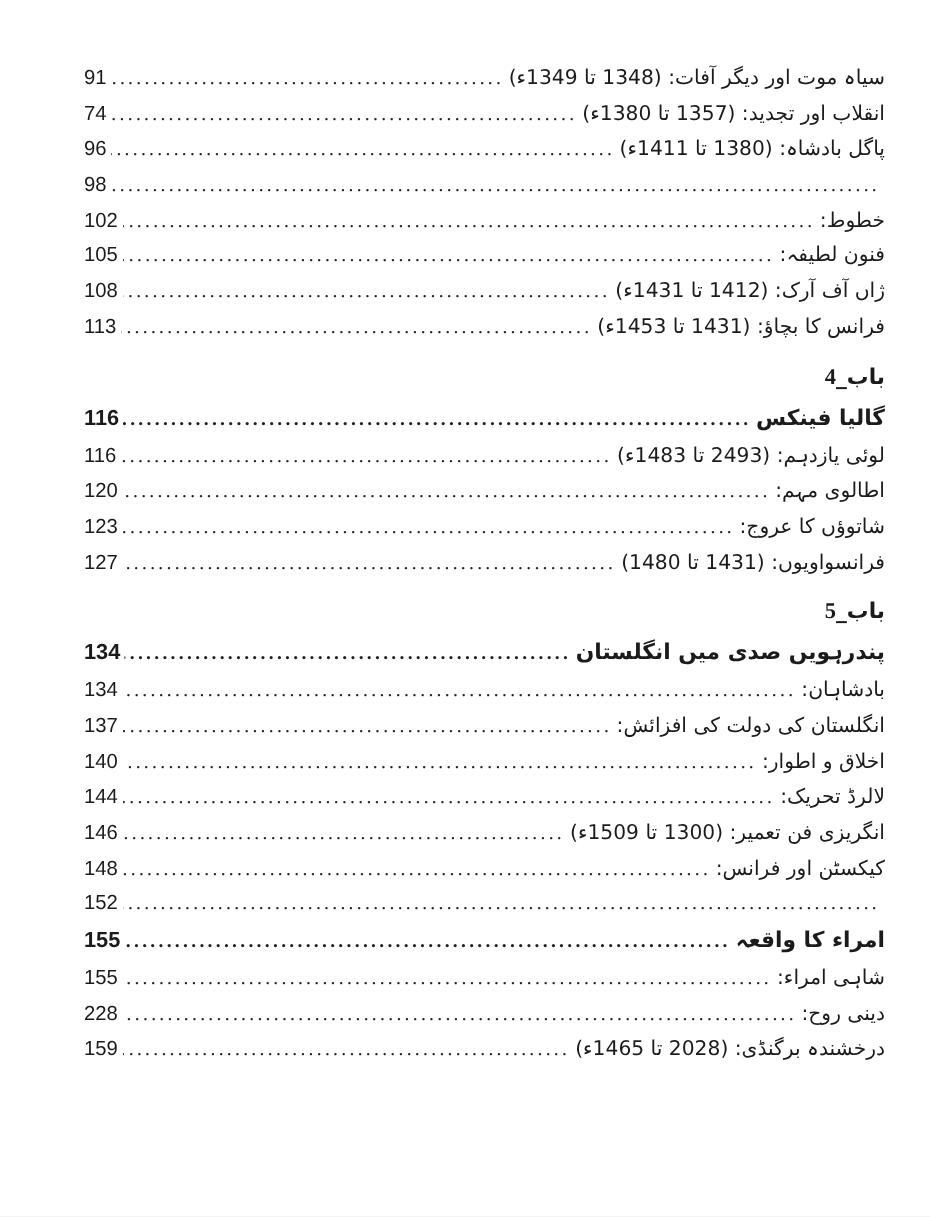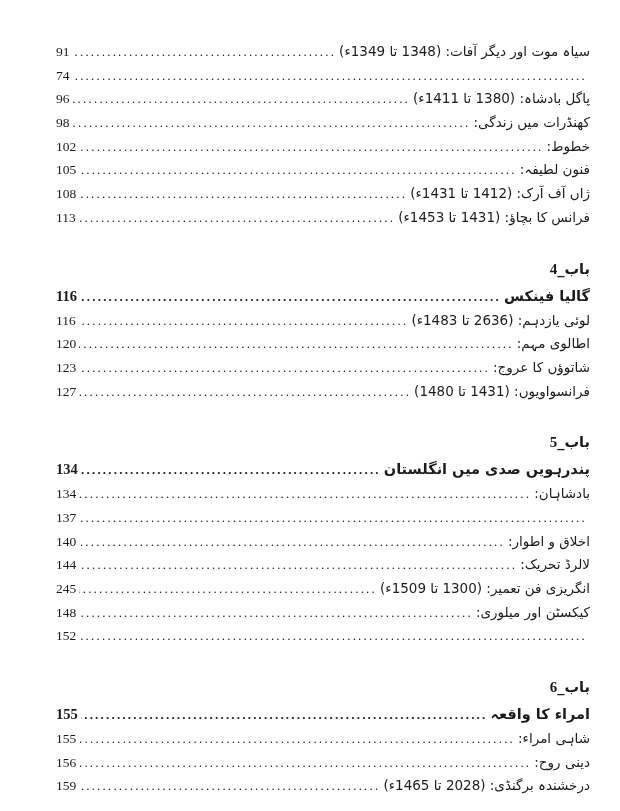--- a/index.html
+++ b/index.html
@@ -10,52 +10,52 @@
   }
   .row{display:flex;align-items:baseline;height:23.7px;line-height:23.7px;}
   .lbl{white-space:nowrap;font-size:13.5px;flex:0 0 auto;text-align:right;}
   .dots{
     flex:1 1 auto;overflow:hidden;white-space:nowrap;
     font-family:"Liberation Serif",serif;font-size:13px;letter-spacing:2.2px;
     margin:0 3px;color:#222;
   }
   .dots::before{content:"...................................................................................................................................................................................................";}
   .num{
-    font-family:Liberation Serif, serif;font-size:13.5px;white-space:nowrap;
+    font-family:Liberation Sans, sans-serif;font-size:13.5px;white-space:nowrap;
     flex:0 0 auto;direction:ltr;unicode-bidi:embed;
   }
-  .chapter{margin-top:26px;height:27px;line-height:27px;font-weight:bold;font-size:14.5px;}
+  .chapter{margin-top:9px;height:27px;line-height:27px;font-weight:bold;font-size:14.5px;}
   .chapter .ch-num{font-family:"Liberation Serif",serif;font-size:15px;}
   .title-row{height:26px;line-height:26px;font-weight:bold;}
   .title-row .lbl{font-size:14.5px;}
   .title-row .num{font-size:14.5px;}
   .section{display:block;}
 </style>
 </head>
 <body>
 
 <div class="page">
 
   <div class="section">
     <div class="row">
       <span class="lbl">سیاہ موت اور دیگر آفات: (1348 تا 1349ء)</span>
       <span class="dots"></span>
       <span class="num">91</span>
     </div>
     <div class="row">
+      <span class="lbl">انقلاب اور تجدید: (1357 تا 1380ء)</span>
       <span class="dots"></span>
       <span class="num">74</span>
     </div>
     <div class="row">
       <span class="lbl">پاگل بادشاہ: (1380 تا 1411ء)</span>
       <span class="dots"></span>
       <span class="num">96</span>
     </div>
     <div class="row">
-      <span class="lbl">کھنڈرات میں زندگی:</span>
       <span class="dots"></span>
       <span class="num">98</span>
     </div>
     <div class="row">
       <span class="lbl">خطوط:</span>
       <span class="dots"></span>
       <span class="num">102</span>
     </div>
     <div class="row">
       <span class="lbl">فنون لطیفہ:</span>
@@ -77,21 +77,21 @@
   <div class="section">
     <div class="chapter">
       <span>باب</span><span>_</span><span class="ch-num">4</span>
     </div>
     <div class="row title-row">
       <span class="lbl">گالیا فینکس</span>
       <span class="dots"></span>
       <span class="num">116</span>
     </div>
     <div class="row">
-      <span class="lbl">لوئی یازدہم: (2636 تا 1483ء)</span>
+      <span class="lbl">لوئی یازدہم: (2493 تا 1483ء)</span>
       <span class="dots"></span>
       <span class="num">116</span>
     </div>
     <div class="row">
       <span class="lbl">اطالوی مہم:</span>
       <span class="dots"></span>
       <span class="num">120</span>
     </div>
     <div class="row">
       <span class="lbl">شاتوؤں کا عروج:</span>
@@ -113,67 +113,65 @@
       <span class="lbl">پندرہویں صدی میں انگلستان</span>
       <span class="dots"></span>
       <span class="num">134</span>
     </div>
     <div class="row">
       <span class="lbl">بادشاہان:</span>
       <span class="dots"></span>
       <span class="num">134</span>
     </div>
     <div class="row">
+      <span class="lbl">انگلستان کی دولت کی افزائش:</span>
       <span class="dots"></span>
       <span class="num">137</span>
     </div>
     <div class="row">
       <span class="lbl">اخلاق و اطوار:</span>
       <span class="dots"></span>
       <span class="num">140</span>
     </div>
     <div class="row">
       <span class="lbl">لالرڈ تحریک:</span>
       <span class="dots"></span>
       <span class="num">144</span>
     </div>
     <div class="row">
       <span class="lbl">انگریزی فن تعمیر: (1300 تا 1509ء)</span>
       <span class="dots"></span>
-      <span class="num">245</span>
+      <span class="num">146</span>
     </div>
     <div class="row">
-      <span class="lbl">کیکسٹن اور میلوری:</span>
+      <span class="lbl">کیکسٹن اور فرانس:</span>
       <span class="dots"></span>
       <span class="num">148</span>
     </div>
     <div class="row">
       <span class="dots"></span>
       <span class="num">152</span>
     </div>
   </div>
 
   <div class="section">
-    <div class="chapter">
-      <span>باب</span><span>_</span><span class="ch-num">6</span>
-    </div>
     <div class="row title-row">
       <span class="lbl">امراء کا واقعہ</span>
       <span class="dots"></span>
       <span class="num">155</span>
     </div>
     <div class="row">
       <span class="lbl">شاہی امراء:</span>
       <span class="dots"></span>
       <span class="num">155</span>
     </div>
     <div class="row">
       <span class="lbl">دینی روح:</span>
       <span class="dots"></span>
-      <span class="num">156</span>
+      <span class="num">228</span>
     </div>
     <div class="row">
       <span class="lbl">درخشندہ برگنڈی: (2028 تا 1465ء)</span>
       <span class="dots"></span>
       <span class="num">159</span>
     </div>
   </div>
 
 </div>
 

